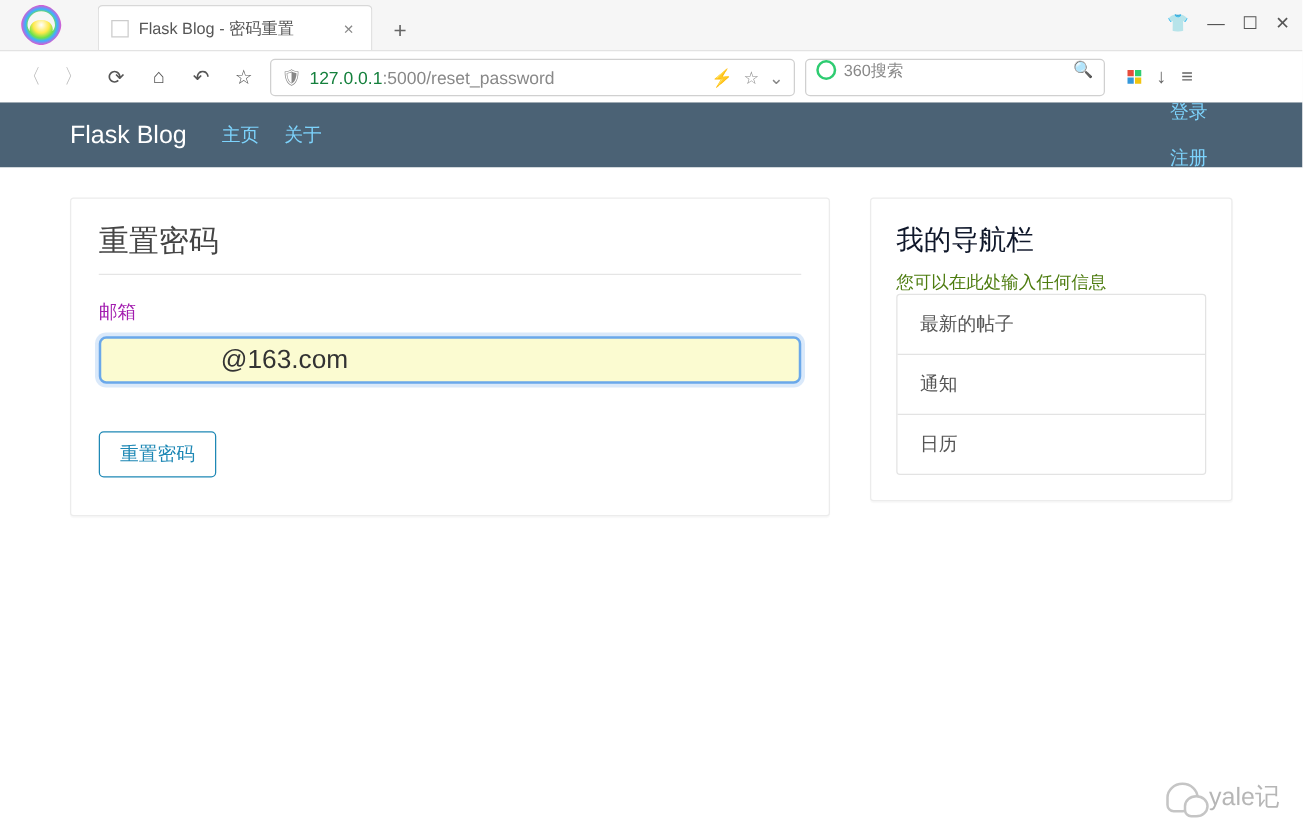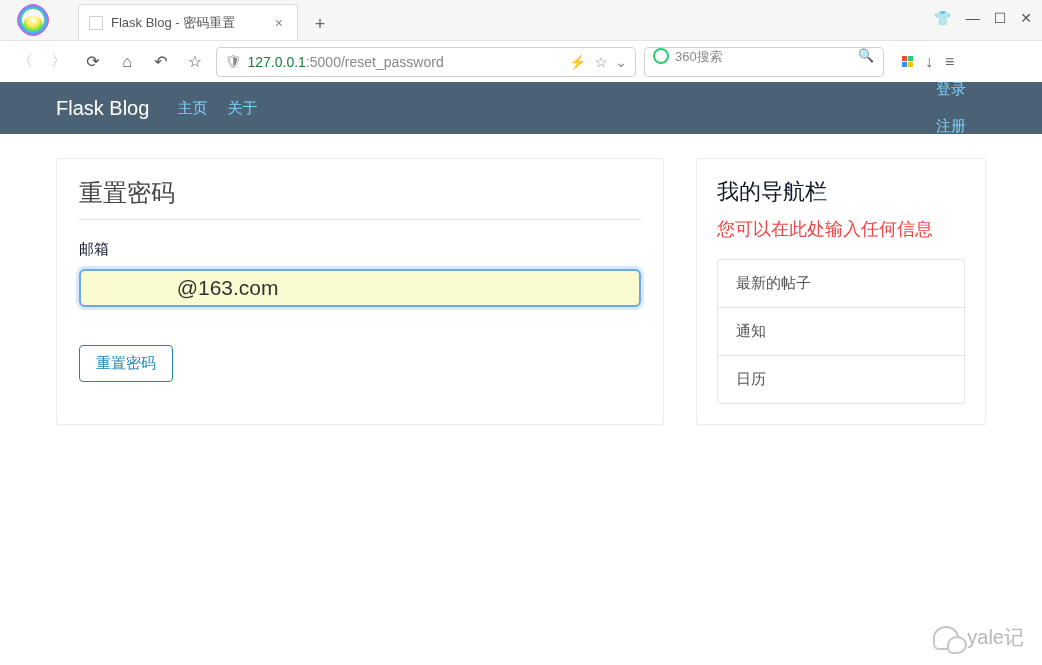--- a/index.html
+++ b/index.html
@@ -40,27 +40,27 @@
     .site-nav { height: 52px; background: #4b6275; display: flex; align-items: center; padding: 0 56px; color: #fff; }
     .site-brand { font-size: 20px; margin-right: 28px; }
     .nav-link { color: #7dd3fc; font-size: 15px; margin-right: 20px; text-decoration: none; cursor: pointer; text-align: center; }
     .nav-right { margin-left: auto; display: flex; gap: 18px; flex-direction: column;}
     
     
     .content { padding: 24px 56px; display: flex; gap: 32px; background: #fff;}
     .card { background: #fff; border: 1px solid #ececec; border-radius: 3px; box-shadow: 0 1px 1px rgba(0,0,0,.03); }
     .main-card { flex: 1; padding: 18px 22px 30px; max-width: 610px;}
     .card-title { font-size: 24px; color: #444; padding-bottom: 10px; border-bottom: 1px solid #e5e5e5; margin-bottom: 20px; font-weight: 400; }
-    .label { font-size: 15px; color: #0f172a; display: block; margin-bottom: 10px; }
+    .label { font-size: 15px; color: #a21caf; display: block; margin-bottom: 10px; }
     .email-input { width: 100%; height: 38px; font-size: 21px; padding: 0 14px; border: 2px solid #6aa8ea; border-radius: 6px; background: #fbfbd1; outline: none; box-shadow: 0 0 0 3px rgba(106,168,234,0.25); color: #333;}
     .submit-btn { margin-top: 38px; border: 1px solid #1e88b5; color: #1e88b5; background: #fff; padding: 8px 16px; font-size: 15px; border-radius: 4px; cursor: pointer; }
     
     .side-card { width: 290px; padding: 18px 20px 20px; align-self: flex-start;}
     .side-title { font-size: 22px; color: #0f172a; margin-bottom: 10px; font-weight: 400; font-family: Liberation Serif, serif; }
-    .side-desc { font-size: 18px; color: #ef4444; margin-bottom: 18px; }
+    .side-desc { font-size: 14px; color: #4d7c0f; }
     .side-list { list-style: none; border: 1px solid #e3e3e3; border-radius: 3px; }
     .side-list li { padding: 14px 18px; font-size: 15px; color: #555; border-bottom: 1px solid #e3e3e3; cursor: pointer; }
     .side-list li:last-child { border-bottom: none; }
     
     .watermark { position: absolute; right: 18px; bottom: 14px; display: flex; align-items: center; gap: 8px; color: #aaa; font-size: 20px; opacity: .85;}
     .watermark .wechat { display:inline-flex; position: relative;}
     .watermark .wechat .b1,.watermark .wechat .b2{border-radius:50% 50% 50% 6px;display:inline-block;}
     .watermark .wechat .b1{width:26px;height:24px;border:2px solid #bbb;}
     .watermark .wechat .b2{width:20px;height:18px;border:2px solid #bbb;background:#fff;position:absolute;left:14px;top:10px;}
   </style>

